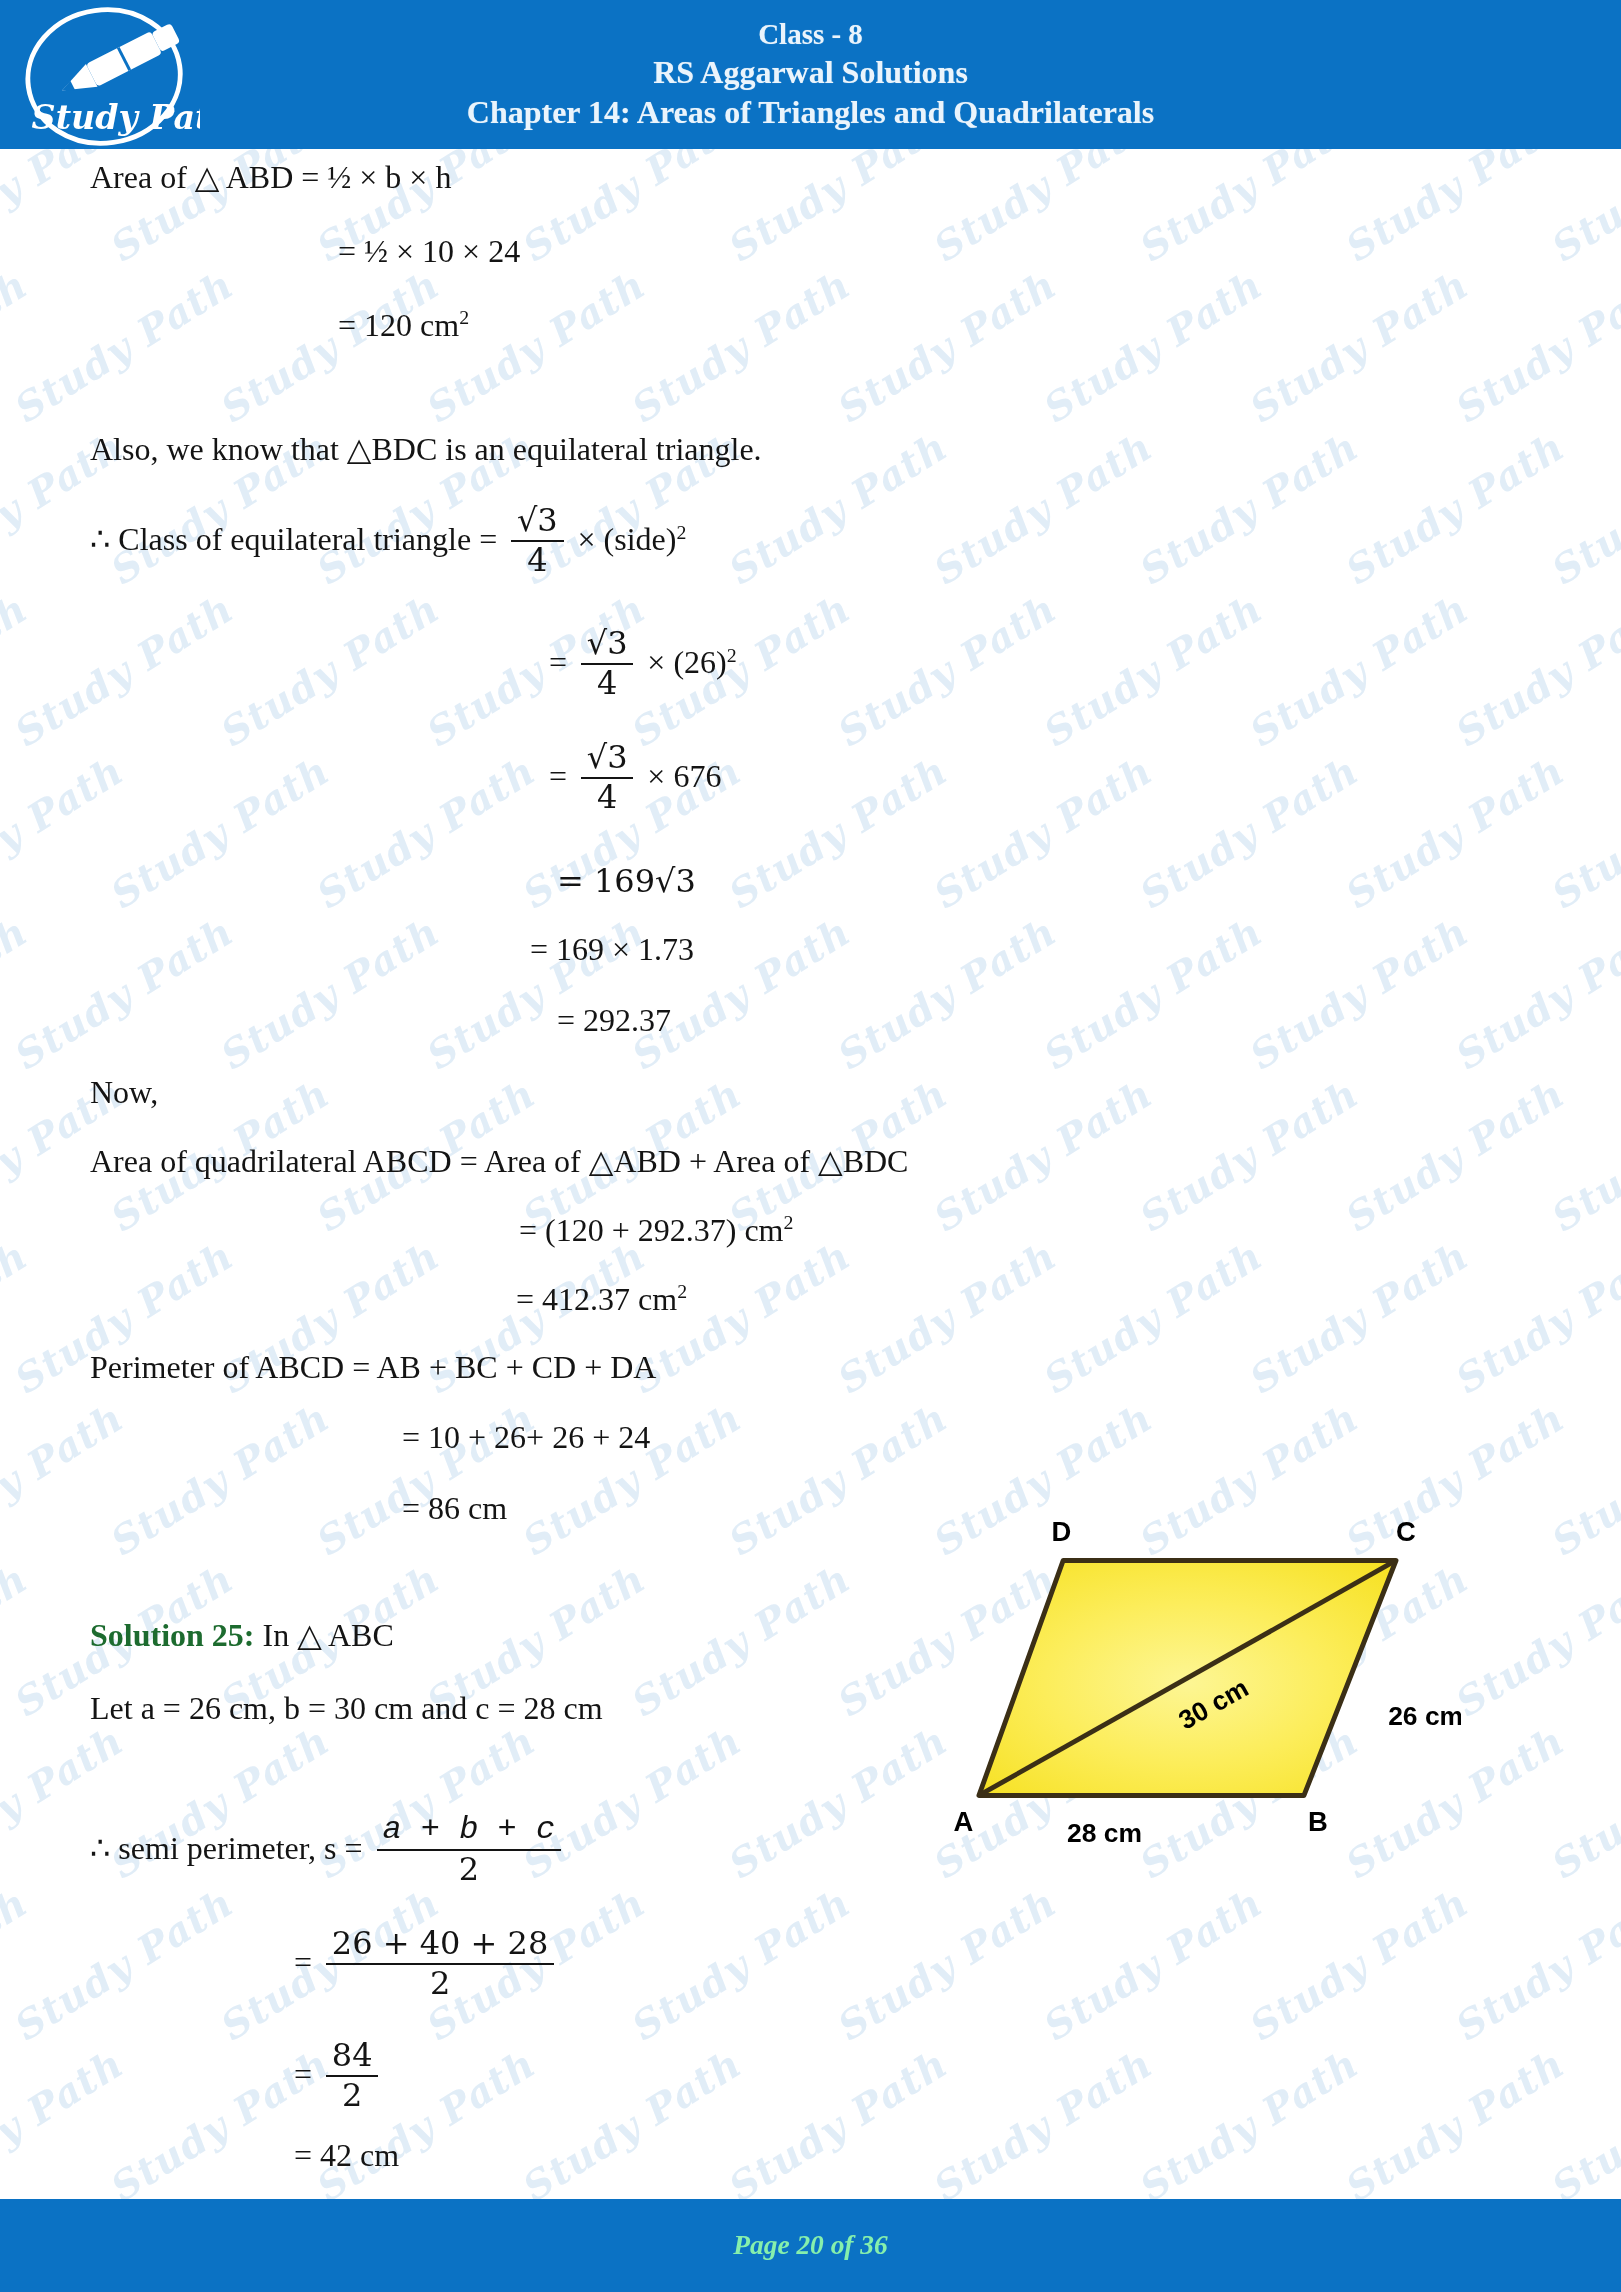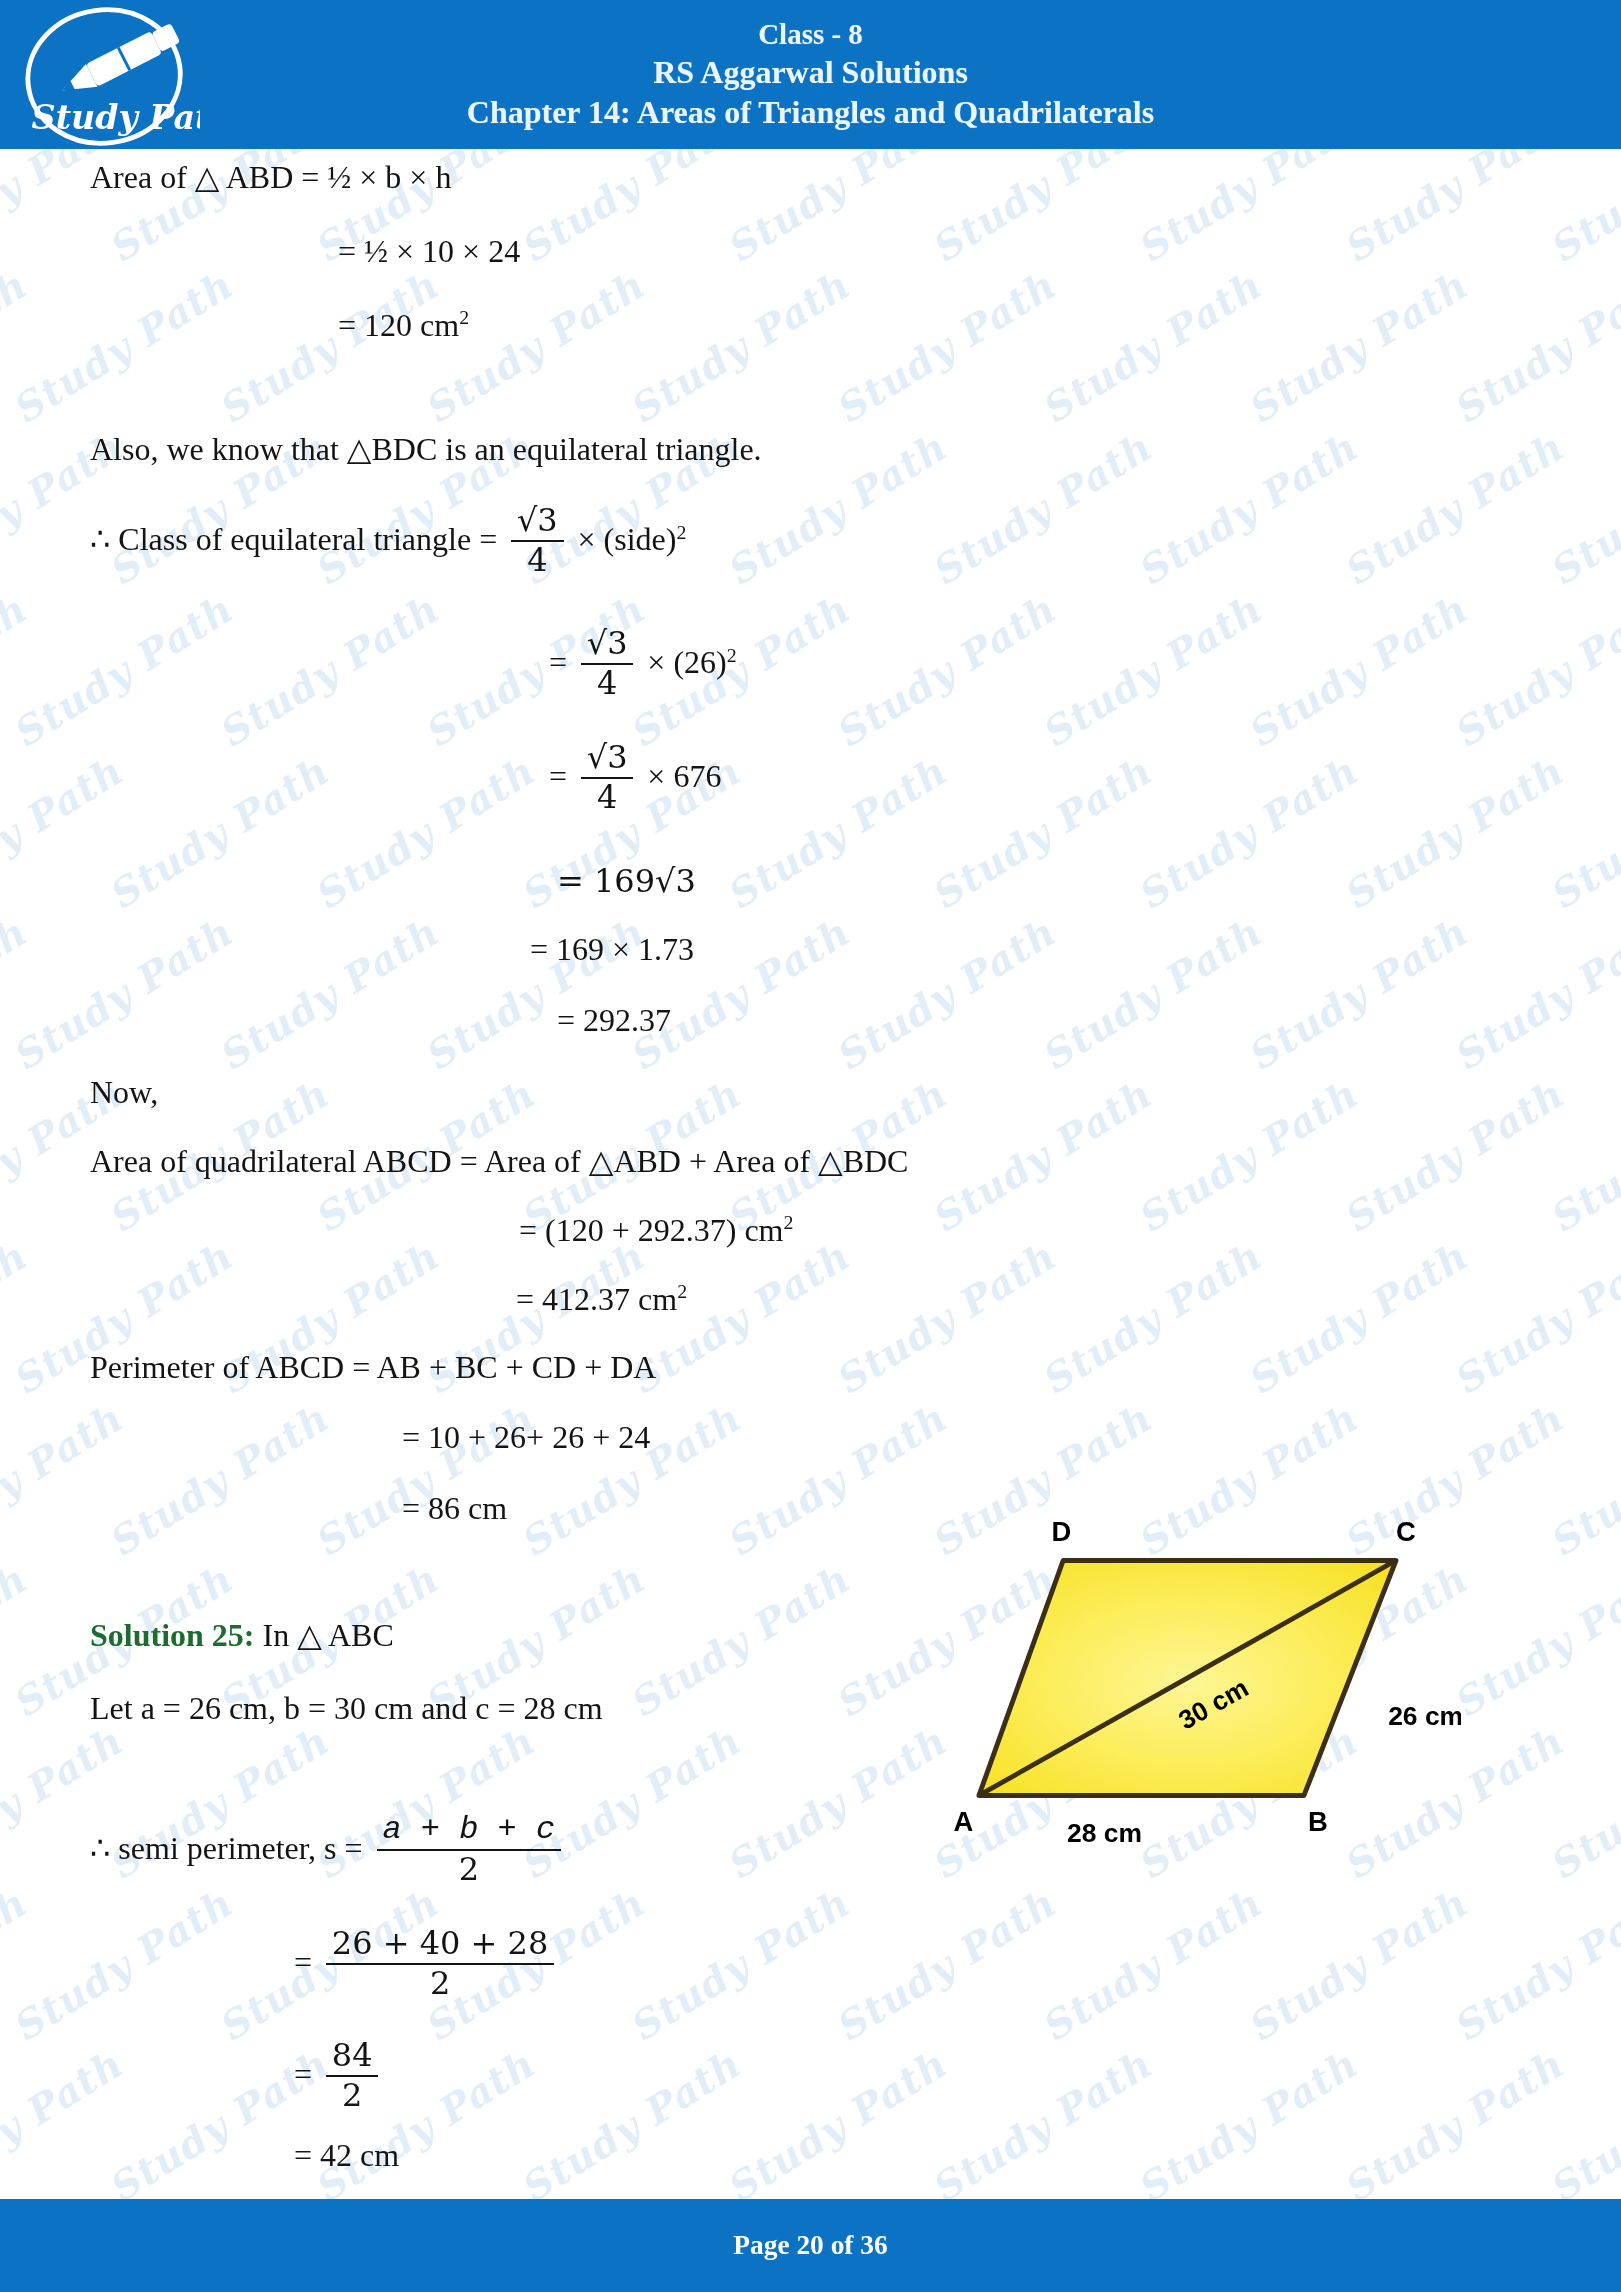--- a/index.html
+++ b/index.html
@@ -60,24 +60,25 @@
 
   
   #footer {
     position:absolute; left:0; top:2199px;
     width:1621px; height:93px;
     background:#0b72c4;
     z-index:3;
     display:flex; align-items:center; justify-content:center;
   }
   #page-label {
-    color:#ffffff;
+    color:#86efac;
     font-family:"Liberation Serif", serif;
     font-weight:700;
     font-size:27.4px;
+    font-style:italic;
   }
 
   
   #content {
     position:absolute;
     left:0; top:149px;
     width:1621px; height:2050px;
     z-index:2;
     color:#141414;
     font-size:32px;

